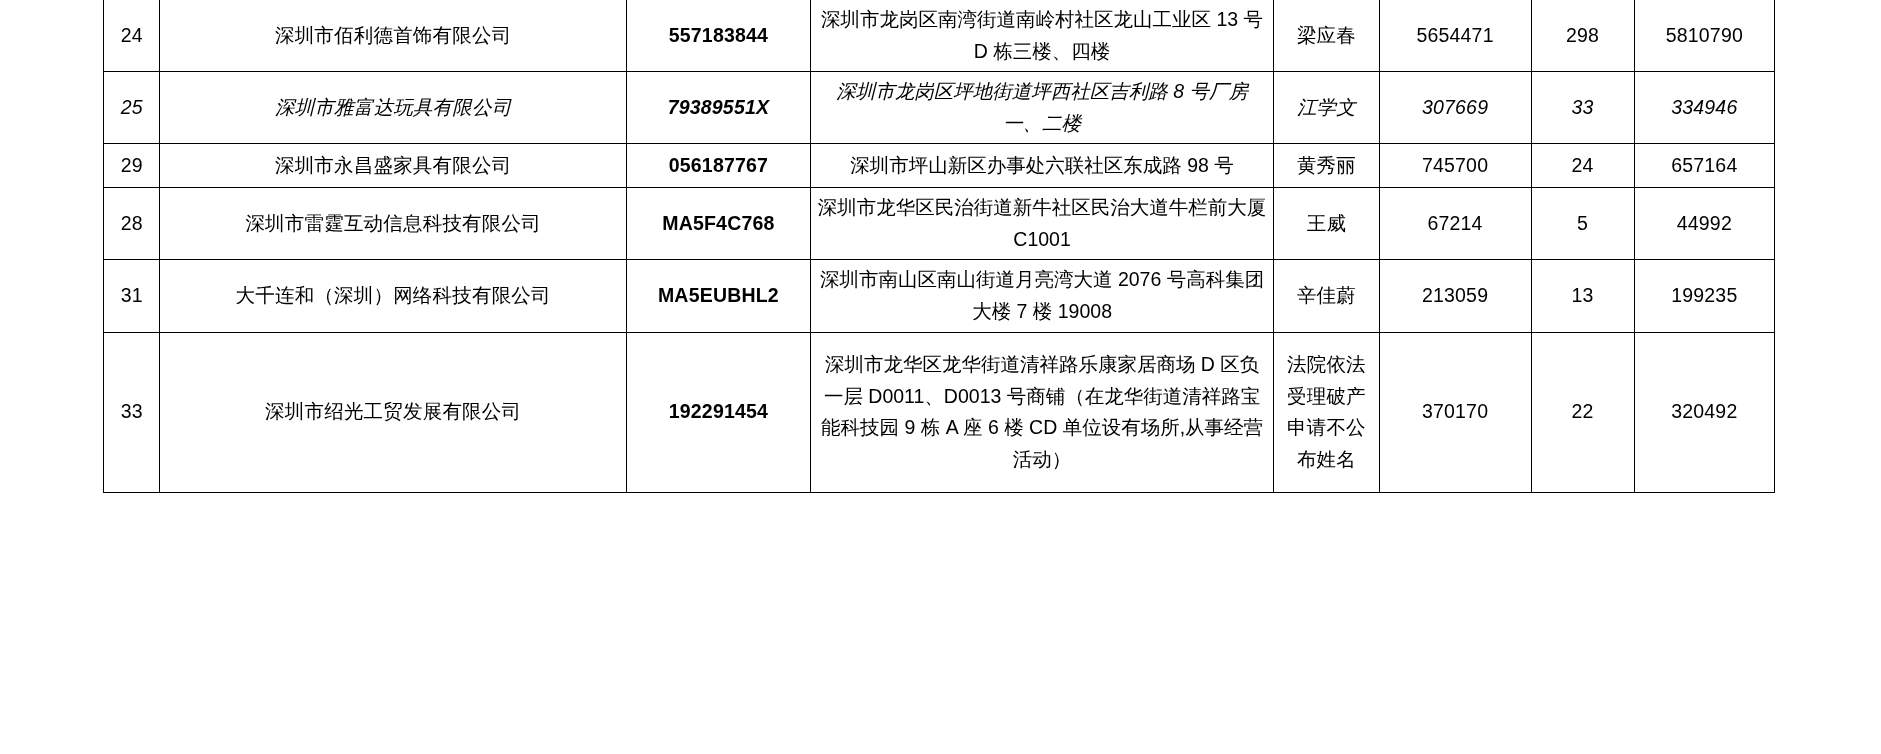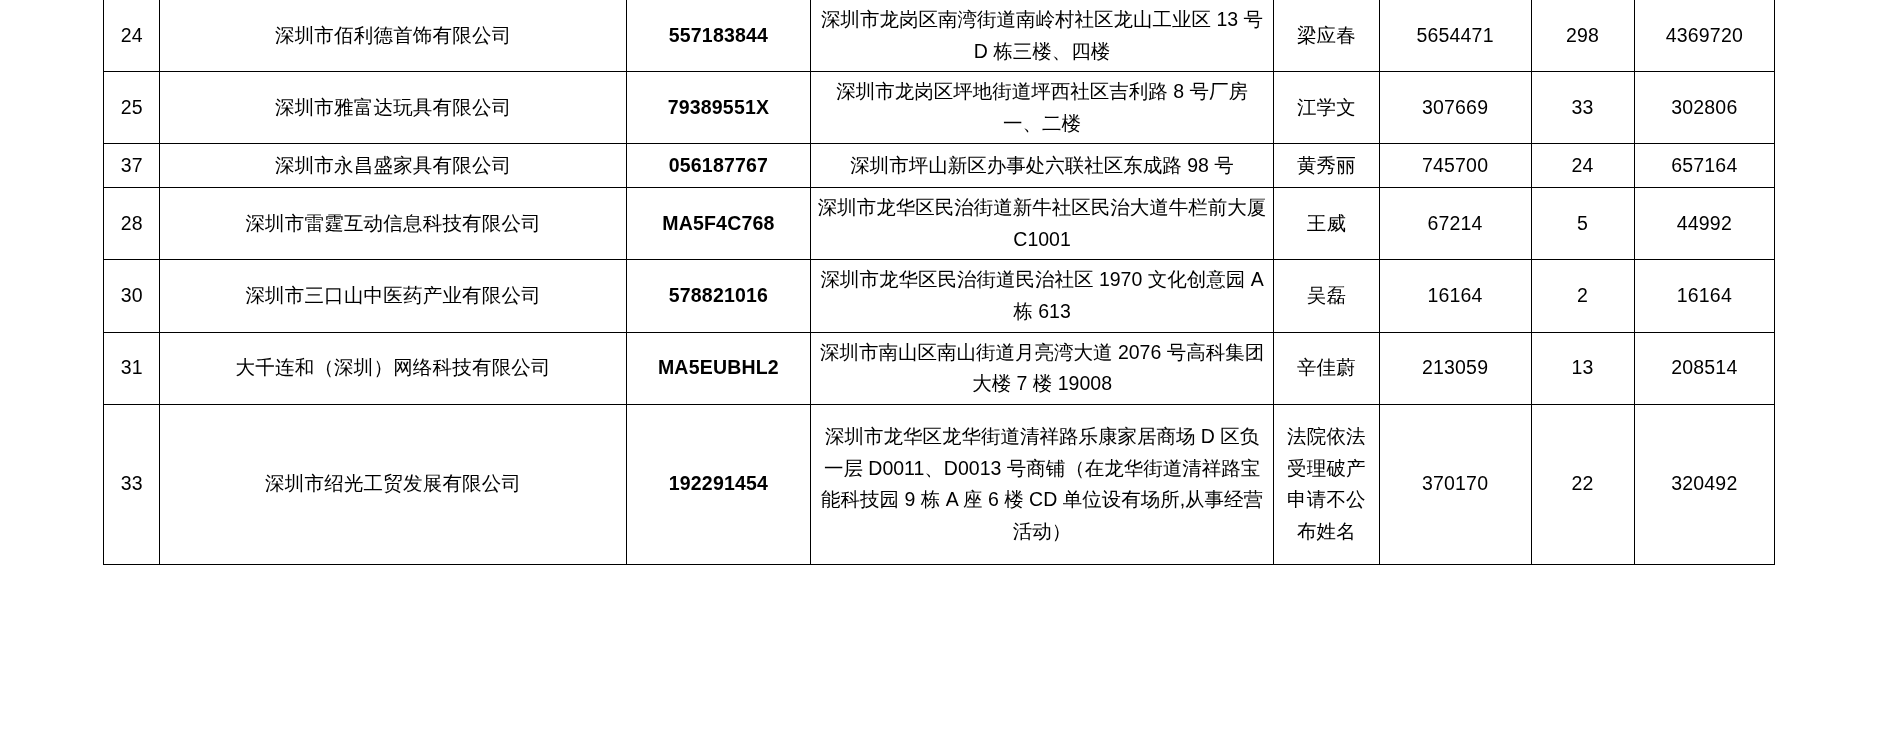--- a/index.html
+++ b/index.html
@@ -80,36 +80,36 @@
       <tbody>
 
         <tr style="height:70px;">
           <td class="cell-index">24</td>
           <td class="cell-name">深圳市佰利德首饰有限公司</td>
           <td class="cell-code">557183844</td>
           <td class="cell-addr">深圳市龙岗区南湾街道南岭村社区龙山工业区 13 号 D 栋三楼、四楼</td>
           <td class="cell-person">梁应春</td>
           <td class="cell-amount">5654471</td>
           <td class="cell-count">298</td>
-          <td class="cell-amount">4369720</td>
+          <td class="cell-amount">5810790</td>
         </tr>
 
-        <tr style="height:70px;">
+        <tr style="height:70px;font-style:italic;">
           <td class="cell-index">25</td>
           <td class="cell-name">深圳市雅富达玩具有限公司</td>
           <td class="cell-code">79389551X</td>
           <td class="cell-addr">深圳市龙岗区坪地街道坪西社区吉利路 8 号厂房一、二楼</td>
           <td class="cell-person">江学文</td>
           <td class="cell-amount">307669</td>
           <td class="cell-count">33</td>
-          <td class="cell-amount">302806</td>
+          <td class="cell-amount">334946</td>
         </tr>
 
         <tr style="height:44px;">
-          <td class="cell-index">37</td>
+          <td class="cell-index">29</td>
           <td class="cell-name">深圳市永昌盛家具有限公司</td>
           <td class="cell-code">056187767</td>
           <td class="cell-addr">深圳市坪山新区办事处六联社区东成路 98 号</td>
           <td class="cell-person">黄秀丽</td>
           <td class="cell-amount">745700</td>
           <td class="cell-count">24</td>
           <td class="cell-amount">657164</td>
         </tr>
 
 
@@ -118,40 +118,30 @@
           <td class="cell-name">深圳市雷霆互动信息科技有限公司</td>
           <td class="cell-code">MA5F4C768</td>
           <td class="cell-addr">深圳市龙华区民治街道新牛社区民治大道牛栏前大厦 C1001</td>
           <td class="cell-person">王威</td>
           <td class="cell-amount">67214</td>
           <td class="cell-count">5</td>
           <td class="cell-amount">44992</td>
         </tr>
 
 
-        <tr style="height:70px;">
-          <td class="cell-index">30</td>
-          <td class="cell-name">深圳市三口山中医药产业有限公司</td>
-          <td class="cell-code">578821016</td>
-          <td class="cell-addr">深圳市龙华区民治街道民治社区 1970 文化创意园 A 栋 613</td>
-          <td class="cell-person">吴磊</td>
-          <td class="cell-amount">16164</td>
-          <td class="cell-count">2</td>
-          <td class="cell-amount">16164</td>
-        </tr>
 
         <tr style="height:70px;">
           <td class="cell-index">31</td>
           <td class="cell-name">大千连和（深圳）网络科技有限公司</td>
           <td class="cell-code">MA5EUBHL2</td>
           <td class="cell-addr">深圳市南山区南山街道月亮湾大道 2076 号高科集团大楼 7 楼 19008</td>
           <td class="cell-person">辛佳蔚</td>
           <td class="cell-amount">213059</td>
           <td class="cell-count">13</td>
-          <td class="cell-amount">208514</td>
+          <td class="cell-amount">199235</td>
         </tr>
 
 
         <tr style="height:160px;">
           <td class="cell-index">33</td>
           <td class="cell-name">深圳市绍光工贸发展有限公司</td>
           <td class="cell-code">192291454</td>
           <td class="cell-addr">深圳市龙华区龙华街道清祥路乐康家居商场 D 区负一层 D0011、D0013 号商铺（在龙华街道清祥路宝能科技园 9 栋 A 座 6 楼 CD 单位设有场所,从事经营活动）</td>
           <td class="cell-person person-multiline">法院依法受理破产申请不公布姓名</td>
           <td class="cell-amount">370170</td>

